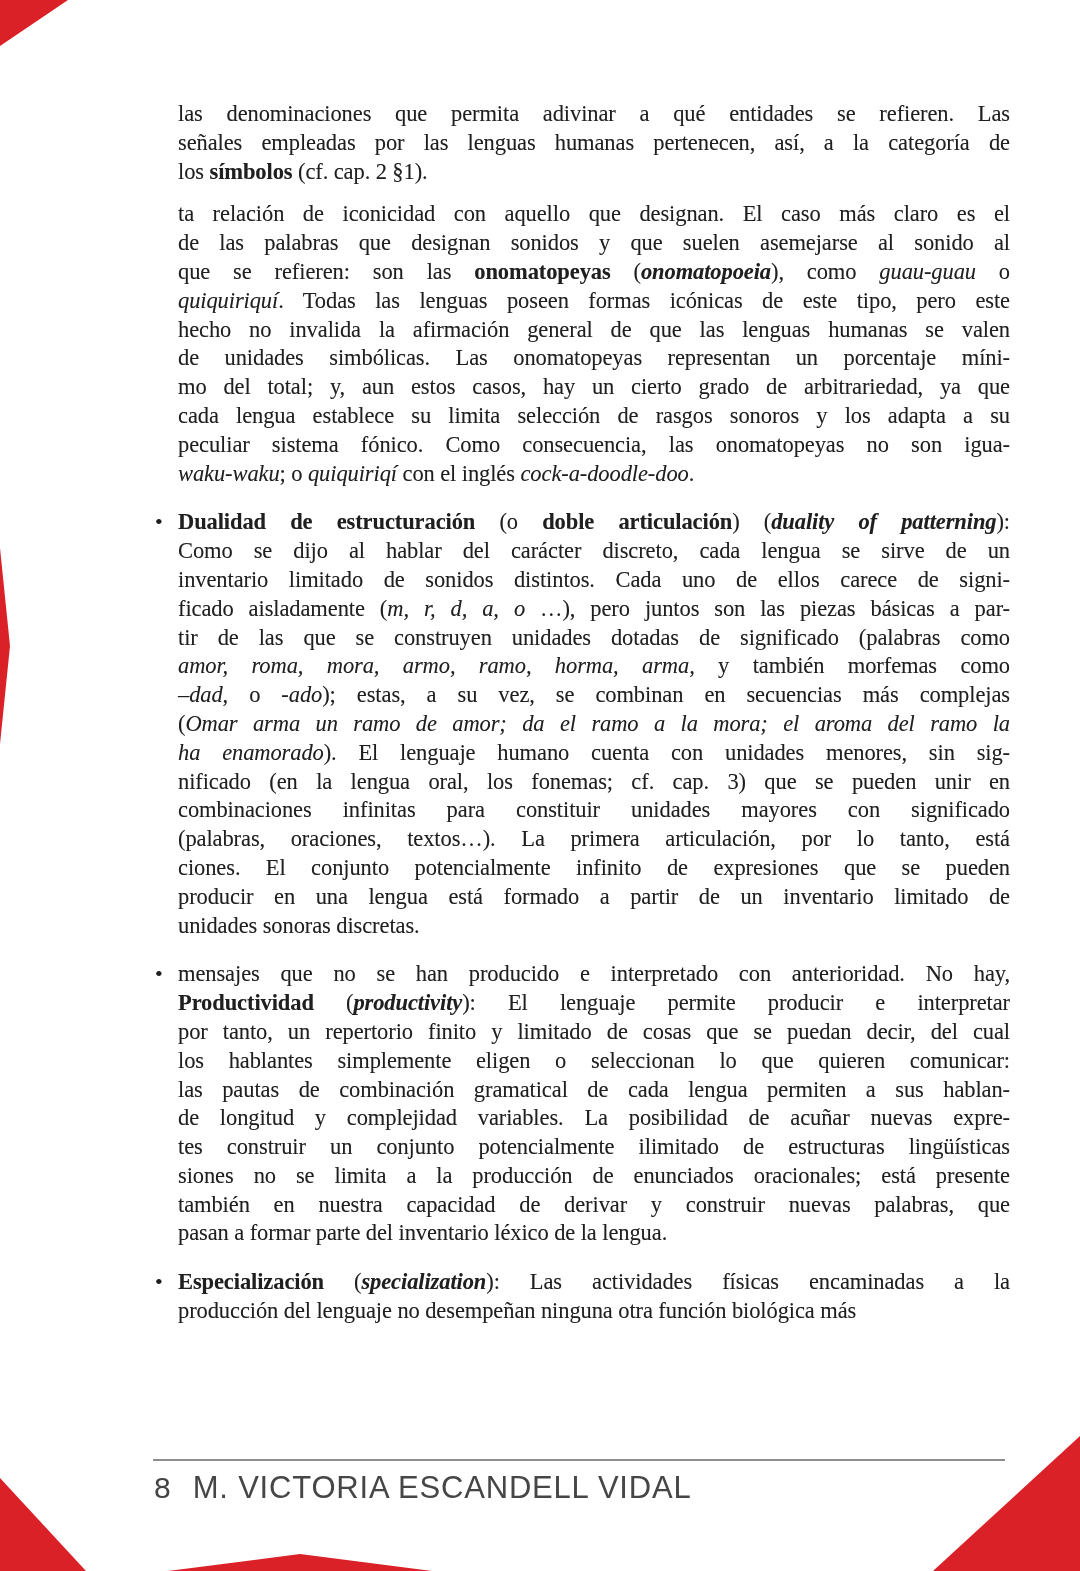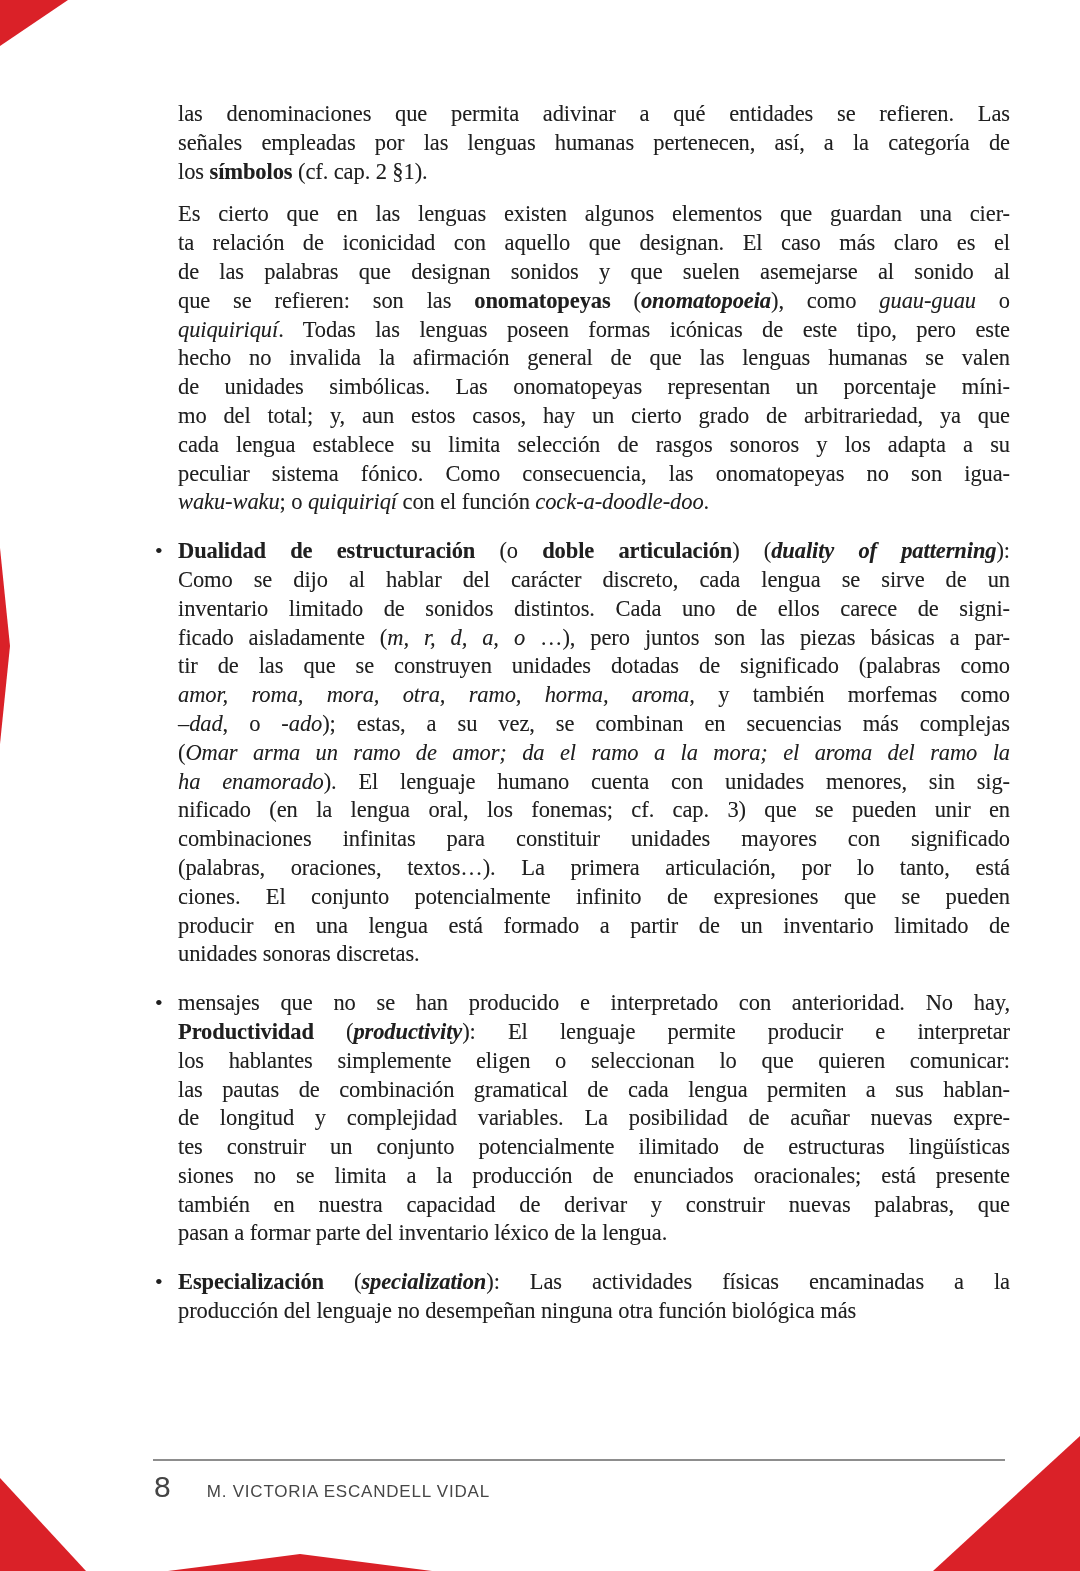--- a/index.html
+++ b/index.html
@@ -44,21 +44,21 @@
 
   
   .footer-rule{position:absolute;left:153px;top:1459px;width:852px;height:2px;background:#8d8d8d;}
   .footer{
     position:absolute;left:154px;top:1470px;
     display:flex;align-items:baseline;
     font-family:"Liberation Sans", sans-serif;
   }
   .pagenum{font-size:30px;font-weight:normal;color:#444444;}
   .running-title{
-    font-size:17px;letter-spacing:0.8px;margin-left:36px;
+    font-size:31px;letter-spacing:0.8px;margin-left:22px;
     color:#464646;font-weight:normal;
   }
 </style>
 </head>
 <body>
 
 <div class="page">
 
   <div class="red tl"></div>
   <div class="red left-sliver"></div>
@@ -66,54 +66,54 @@
   <div class="red bottom-strip"></div>
   <div class="red br"></div>
 
   <main class="text-column" id="text-column">
       <div class="block para">
         <div class="line j"><span class="seg-r">las denominaciones que permita adivinar a qué entidades se refieren. Las</span></div>
         <div class="line j"><span class="seg-r">señales empleadas por las lenguas humanas pertenecen, así, a la categoría de</span></div>
         <div class="line"><span class="seg-r">los </span><span class="seg-b">símbolos</span><span class="seg-r"> (cf. cap. 2 §1).</span></div>
       </div>
       <div class="block para">
-        <div class="line j"><span class="seg-r">Es cierto que en las lenguas existen algunos elementos que guardan una cier-</span></div>
         <div class="line j"><span class="seg-r">ta relación de iconicidad con aquello que designan. El caso más claro es el</span></div>
         <div class="line j"><span class="seg-r">de las palabras que designan sonidos y que suelen asemejarse al sonido al</span></div>
         <div class="line j"><span class="seg-r">que se refieren: son las </span><span class="seg-b">onomatopeyas</span><span class="seg-r"> (</span><span class="seg-bi">onomatopoeia</span><span class="seg-r">), como </span><span class="seg-i">guau-guau</span><span class="seg-r"> o</span></div>
         <div class="line j"><span class="seg-i">quiquiriquí</span><span class="seg-r">. Todas las lenguas poseen formas icónicas de este tipo, pero este</span></div>
         <div class="line j"><span class="seg-r">hecho no invalida la afirmación general de que las lenguas humanas se valen</span></div>
         <div class="line j"><span class="seg-r">de unidades simbólicas. Las onomatopeyas representan un porcentaje míni-</span></div>
         <div class="line j"><span class="seg-r">mo del total; y, aun estos casos, hay un cierto grado de arbitrariedad, ya que</span></div>
         <div class="line j"><span class="seg-r">cada lengua establece su limita selección de rasgos sonoros y los adapta a su</span></div>
         <div class="line j"><span class="seg-r">peculiar sistema fónico. Como consecuencia, las onomatopeyas no son igua-</span></div>
-        <div class="line"><span class="seg-i">waku-waku</span><span class="seg-r">; o </span><span class="seg-i">quiquiriqí</span><span class="seg-r"> con el función </span><span class="seg-i">cock-a-doodle-doo</span><span class="seg-r">.</span></div>
+        <div class="line"><span class="seg-i">waku-waku</span><span class="seg-r">; o </span><span class="seg-i">quiquiriqí</span><span class="seg-r"> con el inglés </span><span class="seg-i">cock-a-doodle-doo</span><span class="seg-r">.</span></div>
       </div>
       <div class="block bullet">
         <span class="bullet-marker">•</span>
         <div class="line j"><span class="seg-b">Dualidad de estructuración</span><span class="seg-r"> (o </span><span class="seg-b">doble articulación</span><span class="seg-r">) (</span><span class="seg-bi">duality of patterning</span><span class="seg-r">):</span></div>
         <div class="line j"><span class="seg-r">Como se dijo al hablar del carácter discreto, cada lengua se sirve de un</span></div>
         <div class="line j"><span class="seg-r">inventario limitado de sonidos distintos. Cada uno de ellos carece de signi-</span></div>
         <div class="line j"><span class="seg-r">ficado aisladamente (</span><span class="seg-i">m, r, d, a, o</span><span class="seg-r"> …), pero juntos son las piezas básicas a par-</span></div>
         <div class="line j"><span class="seg-r">tir de las que se construyen unidades dotadas de significado (palabras como</span></div>
-        <div class="line j"><span class="seg-i">amor, roma, mora, otra, ramo, horma, aroma,</span><span class="seg-r"> y también morfemas como</span></div>
+        <div class="line j"><span class="seg-i">amor, roma, mora, armo, ramo, horma, arma,</span><span class="seg-r"> y también morfemas como</span></div>
         <div class="line j"><span class="seg-r">–</span><span class="seg-i">dad</span><span class="seg-r">, o -</span><span class="seg-i">ado</span><span class="seg-r">); estas, a su vez, se combinan en secuencias más complejas</span></div>
         <div class="line j"><span class="seg-r">(</span><span class="seg-i">Omar arma un ramo de amor; da el ramo a la mora; el aroma del ramo la</span></div>
         <div class="line j"><span class="seg-i">ha enamorado</span><span class="seg-r">). El lenguaje humano cuenta con unidades menores, sin sig-</span></div>
         <div class="line j"><span class="seg-r">nificado (en la lengua oral, los fonemas; cf. cap. 3) que se pueden unir en</span></div>
         <div class="line j"><span class="seg-r">combinaciones infinitas para constituir unidades mayores con significado</span></div>
         <div class="line j"><span class="seg-r">(palabras, oraciones, textos…). La primera articulación, por lo tanto, está</span></div>
         <div class="line j"><span class="seg-r">ciones. El conjunto potencialmente infinito de expresiones que se pueden</span></div>
         <div class="line j"><span class="seg-r">producir en una lengua está formado a partir de un inventario limitado de</span></div>
         <div class="line"><span class="seg-r">unidades sonoras discretas.</span></div>
       </div>
       <div class="block bullet">
         <span class="bullet-marker">•</span>
         <div class="line j"><span class="seg-r">mensajes que no se han producido e interpretado con anterioridad. No hay,</span></div>
         <div class="line j"><span class="seg-b">Productividad</span><span class="seg-r"> (</span><span class="seg-bi">productivity</span><span class="seg-r">): El lenguaje permite producir e interpretar</span></div>
+        <div class="line j"><span class="seg-r">por tanto, un repertorio finito y limitado de cosas que se puedan decir, del cual</span></div>
         <div class="line j"><span class="seg-r">los hablantes simplemente eligen o seleccionan lo que quieren comunicar:</span></div>
         <div class="line j"><span class="seg-r">las pautas de combinación gramatical de cada lengua permiten a sus hablan-</span></div>
         <div class="line j"><span class="seg-r">de longitud y complejidad variables. La posibilidad de acuñar nuevas expre-</span></div>
         <div class="line j"><span class="seg-r">tes construir un conjunto potencialmente ilimitado de estructuras lingüísticas</span></div>
         <div class="line j"><span class="seg-r">siones no se limita a la producción de enunciados oracionales; está presente</span></div>
         <div class="line j"><span class="seg-r">también en nuestra capacidad de derivar y construir nuevas palabras, que</span></div>
         <div class="line"><span class="seg-r">pasan a formar parte del inventario léxico de la lengua.</span></div>
       </div>
       <div class="block bullet">
         <span class="bullet-marker">•</span>

